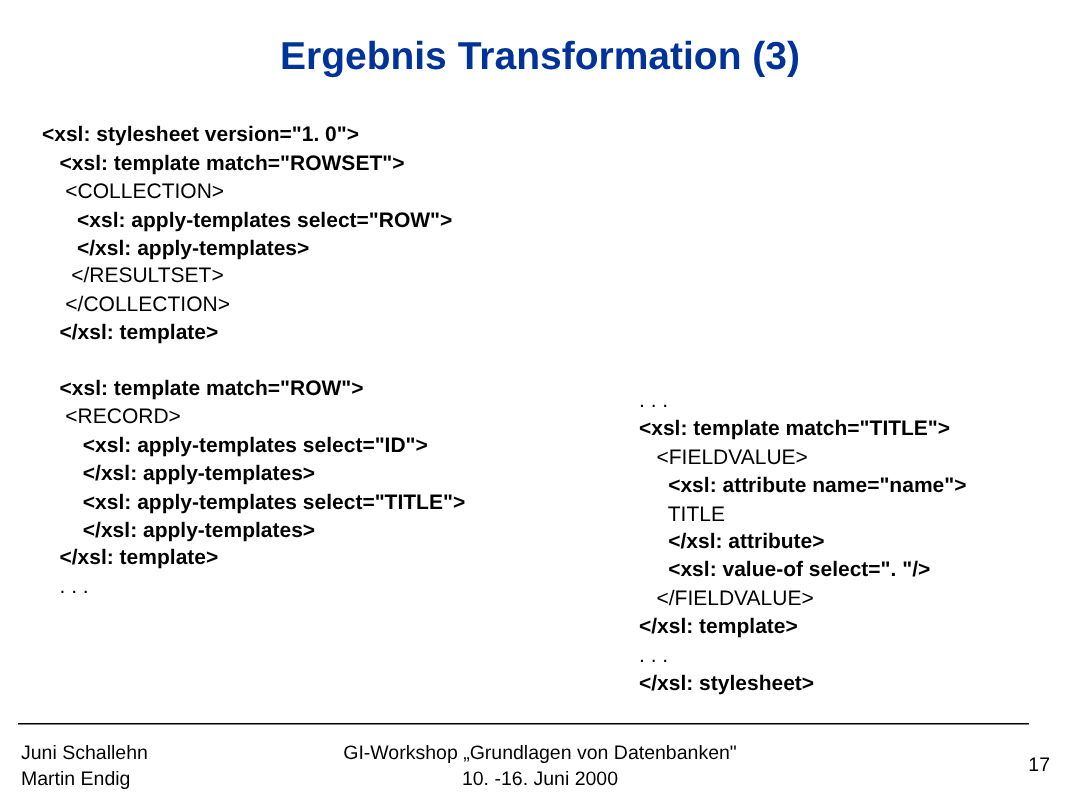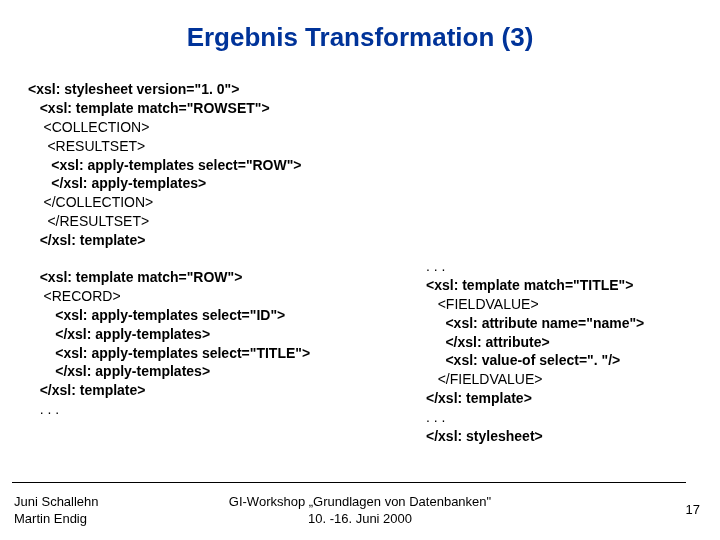--- a/index.html
+++ b/index.html
@@ -75,41 +75,41 @@
 </head>
 <body>
 
 <div class="title">Ergebnis Transformation (3)</div>
 
 <div class="content">
   <div class="left-col">
     <div class="code-line b">&lt;xsl: stylesheet version="1. 0"&gt;</div>
     <div class="code-line b">   &lt;xsl: template match="ROWSET"&gt;</div>
     <div class="code-line">    &lt;COLLECTION&gt;</div>
-    <div class="code-line">     &lt;RESULTSET&gt;</div>
     <div class="code-line b">      &lt;xsl: apply-templates select="ROW"&gt;</div>
     <div class="code-line b">      &lt;/xsl: apply-templates&gt;</div>
+    <div class="code-line">     &lt;/RESULTSET&gt;</div>
     <div class="code-line">    &lt;/COLLECTION&gt;</div>
-    <div class="code-line">     &lt;/RESULTSET&gt;</div>
     <div class="code-line b">   &lt;/xsl: template&gt;</div>
     <div style="height:18px"></div>
     <div class="code-line b">   &lt;xsl: template match="ROW"&gt;</div>
     <div class="code-line">    &lt;RECORD&gt;</div>
     <div class="code-line b">       &lt;xsl: apply-templates select="ID"&gt;</div>
     <div class="code-line b">       &lt;/xsl: apply-templates&gt;</div>
     <div class="code-line b">       &lt;xsl: apply-templates select="TITLE"&gt;</div>
     <div class="code-line b">       &lt;/xsl: apply-templates&gt;</div>
     <div class="code-line b">   &lt;/xsl: template&gt;</div>
     <div class="code-line">   . . .</div>
   </div>
   <div class="right-col">
     <div class="code-line">. . .</div>
     <div class="code-line b">&lt;xsl: template match="TITLE"&gt;</div>
     <div class="code-line">   &lt;FIELDVALUE&gt;</div>
     <div class="code-line b">     &lt;xsl: attribute name="name"&gt;</div>
+    <div class="code-line">     TITLE</div>
     <div class="code-line b">     &lt;/xsl: attribute&gt;</div>
     <div class="code-line b">     &lt;xsl: value-of select=". "/&gt;</div>
     <div class="code-line">   &lt;/FIELDVALUE&gt;</div>
     <div class="code-line b">&lt;/xsl: template&gt;</div>
     <div class="code-line">. . .</div>
     <div class="code-line b">&lt;/xsl: stylesheet&gt;</div>
   </div>
 </div>
 
 <div class="footer">

